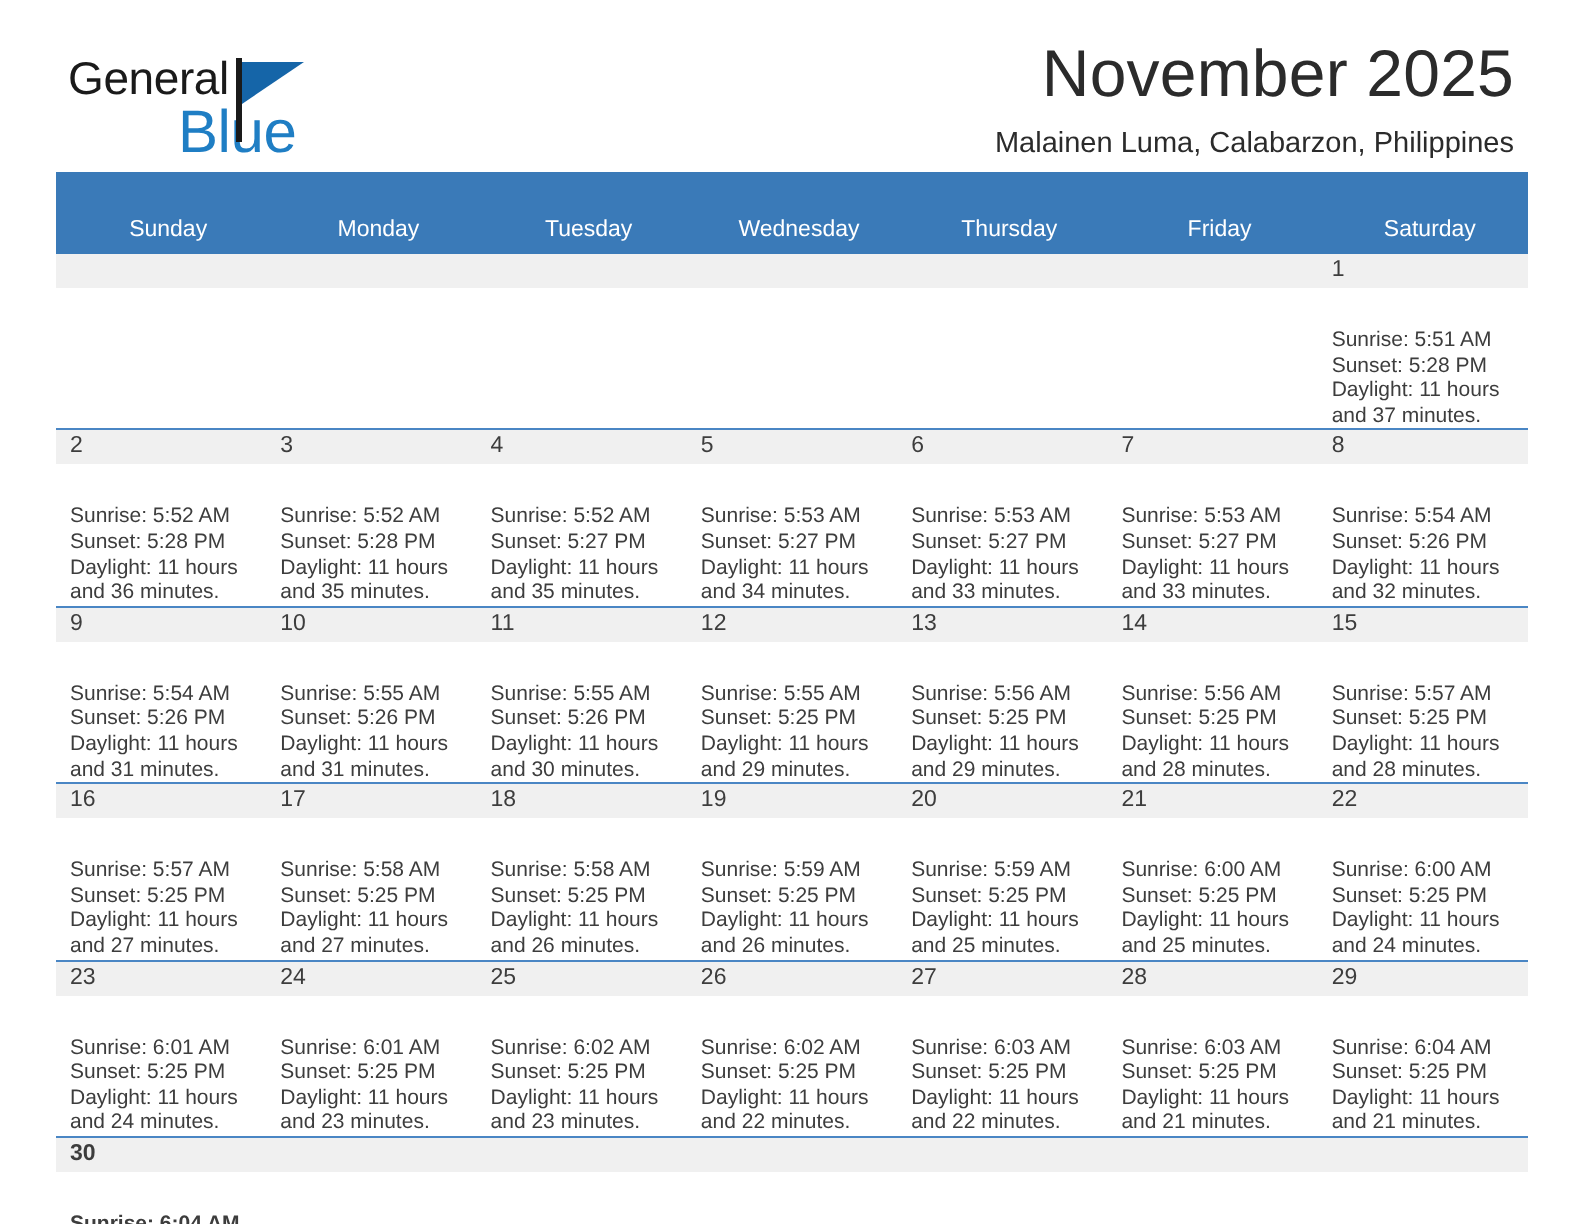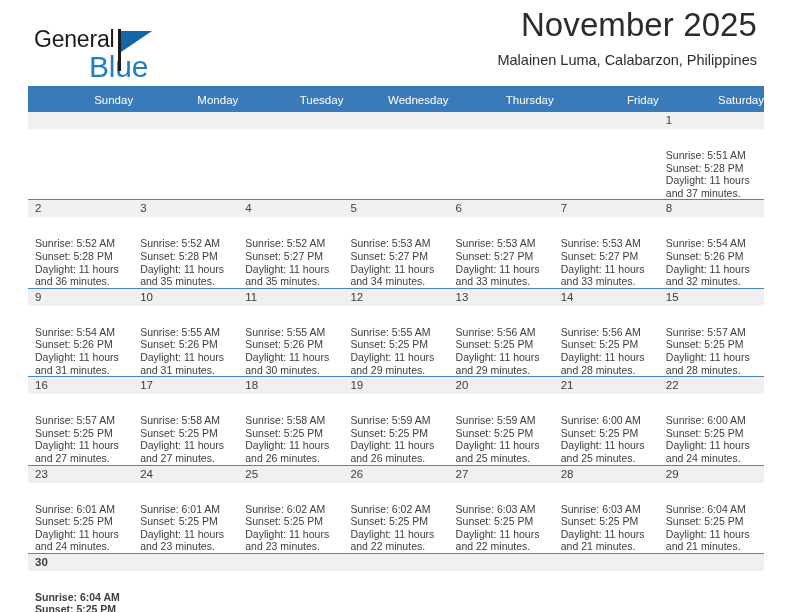--- a/index.html
+++ b/index.html
@@ -19,21 +19,21 @@
     width: 792px;
     height: 612px;
     box-sizing: border-box;
     padding: 0 28px;
   }
 
   
   .topbar {
     position: relative;
     height: 76px;
-    padding-top: 8px;
+    padding-top: 20px;
     box-sizing: border-box;
   }
   .logo {
     position: absolute;
     left: 6px;
     top: 28px;
     width: 180px;
     height: 52px;
   }
   .logo-general {
@@ -96,22 +96,22 @@
     width: 736px;
     border-collapse: collapse;
     table-layout: fixed;
     margin-top: 10px;
   }
   .calendar th {
     background: #3a7ab8;
     color: #ffffff;
     font-size: 11.5px;
     font-weight: normal;
-    text-align: right;
-    padding: 8px 0 6px 7px;
+    text-align: center;
+    padding: 23px 0 6px 7px;
     height: 20px;
     box-sizing: border-box;
     border: none;
   }
   .calendar td {
     vertical-align: top;
     padding: 0;
     border: none;
     border-bottom: 1px solid #4a86c4;
     height: 74px;

